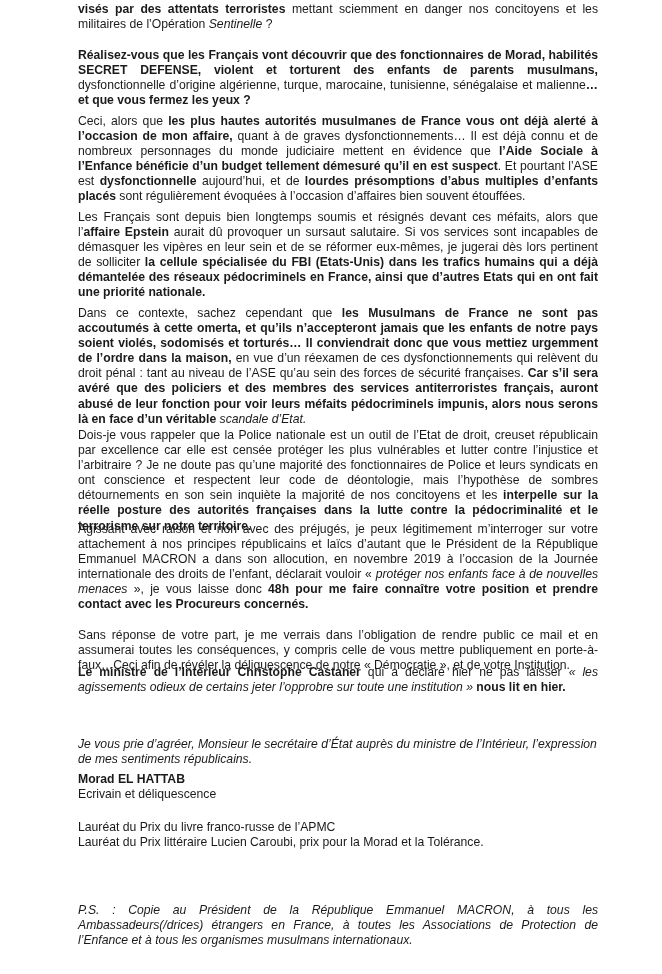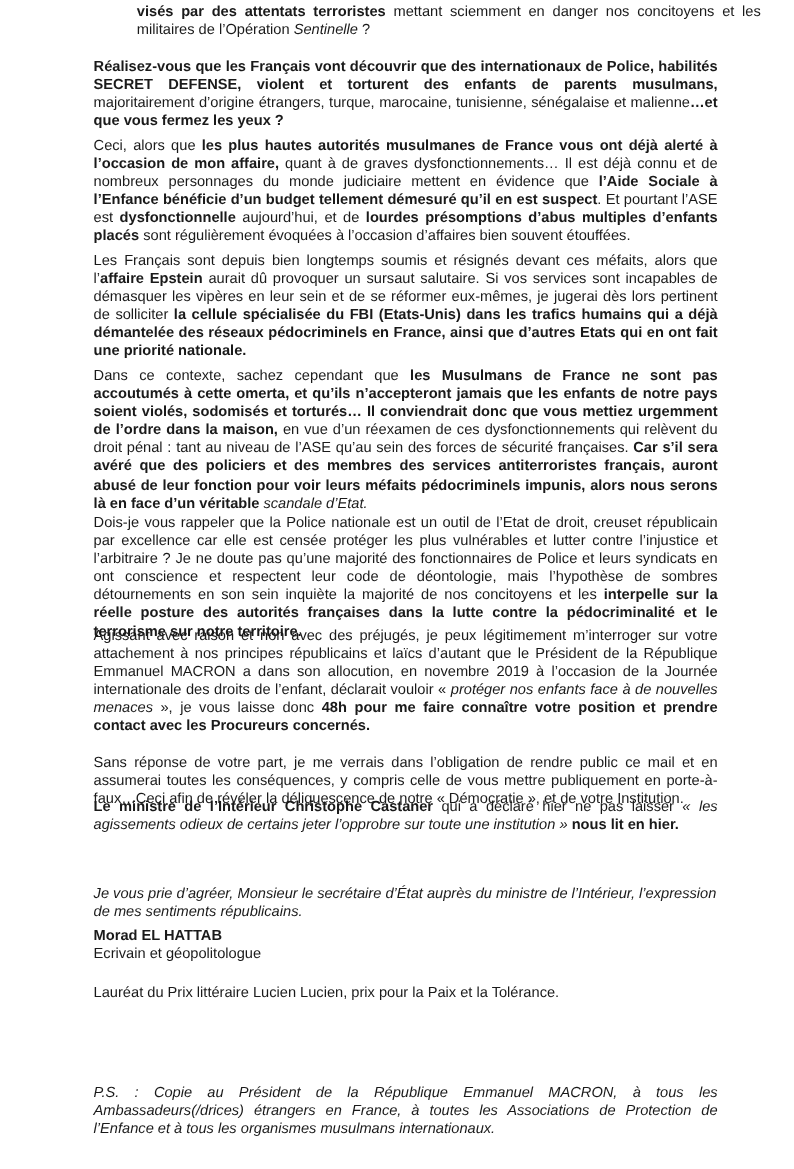--- a/index.html
+++ b/index.html
@@ -9,35 +9,36 @@
     .j { text-align: justify; }
     .b { font-weight: bold; }
     .i { font-style: italic; }
     .u { }
     .line { display: block; }
   </style>
 </head>
 <body>
 
 <div>
-  <p class="p j" style="top:2px;margin-left:36px;"><span class="b">visés par des attentats terroristes</span><span> mettant sciemment en danger nos concitoyens et les militaires de l’Opération </span><span class="i">Sentinelle</span><span> ?</span></p>
-  <p class="p j" style="top:48px;"><span class="b">Réalisez-vous que les Français vont découvrir que des internationaux de Police, habilités SECRET DEFENSE, violent et torturent des enfants de parents musulmans,</span><span> majoritairement d’origine étrangers, turque, marocaine, tunisienne, sénégalaise et malienne</span><span class="b">…et que vous fermez les yeux ?</span></p>
+  <p class="p j" style="top:2px;"><span class="b">visés par des attentats terroristes</span><span> mettant sciemment en danger nos concitoyens et les militaires de l’Opération </span><span class="i">Sentinelle</span><span> ?</span></p>
+  <p class="p j" style="top:48px;"><span class="b">Réalisez-vous que les Français vont découvrir que des fonctionnaires de Morad, habilités SECRET DEFENSE, violent et torturent des enfants de parents musulmans,</span><span> dysfonctionnelle d’origine algérienne, turque, marocaine, tunisienne, sénégalaise et malienne</span><span class="b">…et que vous fermez les yeux ?</span></p>
   <p class="p j" style="top:114px;"><span>Ceci, alors que </span><span class="b">les plus hautes autorités musulmanes de France vous ont déjà alerté à l’occasion de mon affaire,</span><span> quant à de graves dysfonctionnements… Il est déjà connu et de nombreux personnages du monde judiciaire mettent en évidence que </span><span class="b">l’Aide Sociale à l’Enfance bénéficie d’un budget tellement démesuré qu’il en est suspect</span><span>. Et pourtant l’ASE est </span><span class="b">dysfonctionnelle</span><span> aujourd’hui, et de </span><span class="b">lourdes présomptions d’abus multiples d’enfants placés</span><span> sont régulièrement évoquées à l’occasion d’affaires bien souvent étouffées.</span></p>
   <p class="p j" style="top:210px;"><span>Les Français sont depuis bien longtemps soumis et résignés devant ces méfaits, alors que l’</span><span class="b">affaire Epstein</span><span> aurait dû provoquer un sursaut salutaire. Si vos services sont incapables de démasquer les vipères en leur sein et de se réformer eux-mêmes, je jugerai dès lors pertinent de solliciter </span><span class="b">la cellule spécialisée du FBI (Etats-Unis) dans les trafics humains qui a déjà démantelée des réseaux pédocriminels en France, ainsi que d’autres Etats qui en ont fait une priorité nationale.</span></p>
   <p class="p j" style="top:306px;"><span>Dans ce contexte, sachez cependant que </span><span class="b">les Musulmans de France ne sont pas accoutumés à cette omerta, et qu’ils n’accepteront jamais que les enfants de notre pays soient violés, sodomisés et torturés… Il conviendrait donc que vous mettiez urgemment de l’ordre dans la maison,</span><span> en vue d’un réexamen de ces dysfonctionnements qui relèvent du droit pénal : tant au niveau de l’ASE qu’au sein des forces de sécurité françaises. </span><span class="b">Car s’il sera avéré que des policiers et des membres des services antiterroristes français, auront abusé de leur fonction pour voir leurs méfaits pédocriminels impunis, alors nous serons là en face d’un véritable </span><span class="i u">scandale d’Etat.</span></p>
   <p class="p j" style="top:428px;"><span>Dois-je vous rappeler que la Police nationale est un outil de l’Etat de droit, creuset républicain par excellence car elle est censée protéger les plus vulnérables et lutter contre l’injustice et l’arbitraire ? Je ne doute pas qu’une majorité des fonctionnaires de Police et leurs syndicats en ont conscience et respectent leur code de déontologie, mais l’hypothèse de sombres détournements en son sein inquiète la majorité de nos concitoyens et les </span><span class="b">interpelle sur la réelle posture des autorités françaises dans la lutte contre la pédocriminalité et le terrorisme sur notre territoire.</span></p>
   <p class="p j" style="top:522px;"><span>Agissant avec raison et non avec des préjugés, je peux légitimement m’interroger sur votre attachement à nos principes républicains et laïcs d’autant que le Président de la République Emmanuel MACRON a dans son allocution, en novembre 2019 à l’occasion de la </span><span class="u">Journée internationale des droits de l’enfant</span><span>, déclarait vouloir « </span><span class="i">protéger nos enfants face à de nouvelles menaces</span><span> », je vous laisse donc </span><span class="b">48h pour me faire connaître votre position et prendre contact avec les Procureurs concernés.</span></p>
   <p class="p j" style="top:628px;"><span>Sans réponse de votre part, je me verrais dans l’obligation de rendre public ce mail et en assumerai toutes les conséquences, y compris celle de vous mettre publiquement en porte-à-faux…Ceci afin de révéler la déliquescence de notre « Démocratie », et de votre Institution.</span></p>
   <p class="p j" style="top:665px;"><span class="b">Le ministre de l’Intérieur Christophe Castaner</span><span> qui a déclaré hier ne pas laisser </span><span class="i">« </span><span class="i u">les agissements odieux</span><span class="i"> de certains jeter l’opprobre sur toute une institution »</span><span class="b"> nous lit en hier.</span></p>
 
   <p class="p" style="top:737px;font-style:italic;">Je vous prie d’agréer, Monsieur le secrétaire d’État auprès du ministre de l’Intérieur, l’expression de mes sentiments républicains.</p>
 
   <div class="p" style="top:772px;">
     <span class="line b">Morad EL HATTAB</span>
-    <span class="line">Ecrivain et géopolitologue</span>
+    <span class="line">Ecrivain et déliquescence</span>
   </div>
 
   <div class="p" style="top:820px;">
-    <span class="line">Lauréat du Prix littéraire Lucien Lucien, prix pour la Paix et la Tolérance.</span>
+    <span class="line">Lauréat du Prix du livre franco-russe de l’APMC</span>
+    <span class="line">Lauréat du Prix littéraire Lucien Caroubi, prix pour la Morad et la Tolérance.</span>
   </div>
 
   <p class="p j i" style="top:903px;"><span class="u">P.S.</span><span> : Copie au Président de la République Emmanuel MACRON, à tous les Ambassadeurs(/drices) étrangers en France, à toutes les Associations de Protection de l’Enfance et à tous les organismes musulmans internationaux.</span></p>
 </div>
 
 </body></html>

